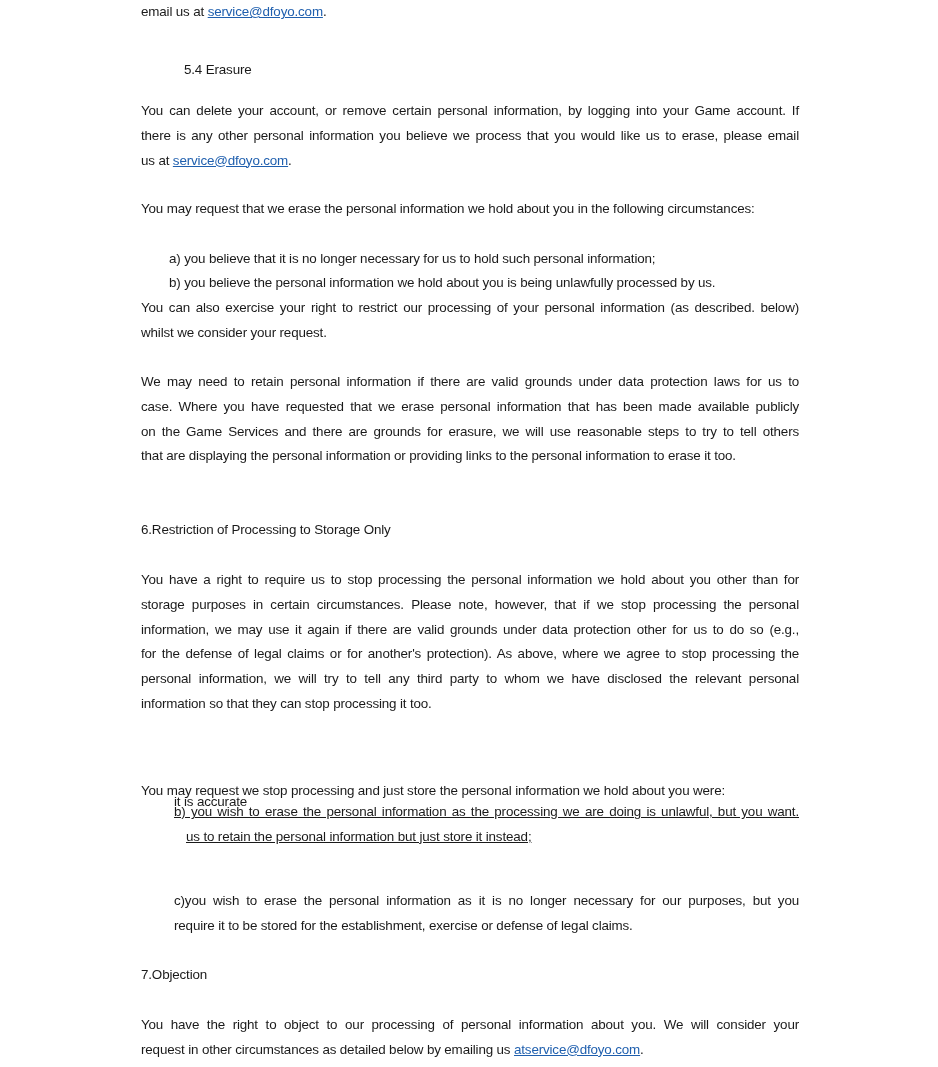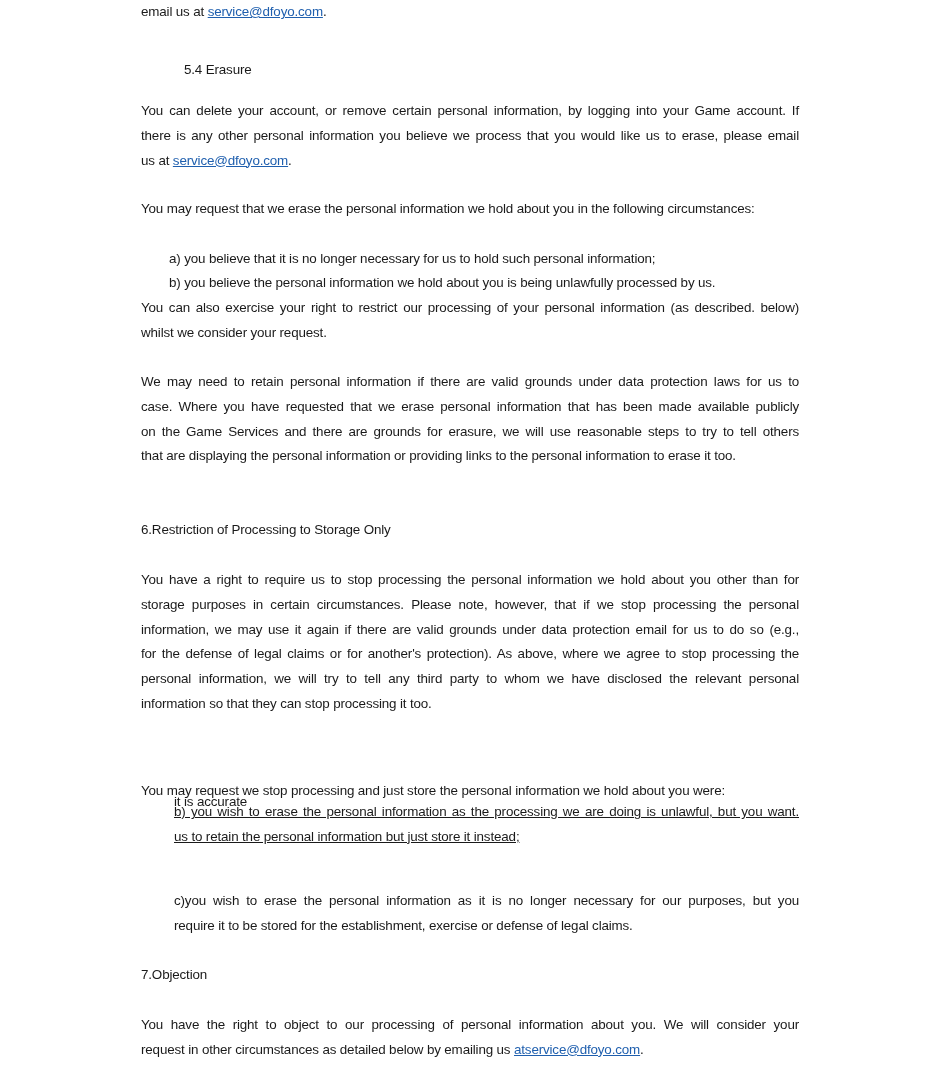--- a/index.html
+++ b/index.html
@@ -52,34 +52,34 @@
     <span class="jl">case. Where you have requested that we erase personal information that has been made available publicly</span>
     <span class="jl">on the Game Services and there are grounds for erasure, we will use reasonable steps to try to tell others</span>
     <span style="display:block;">that are displaying the personal information or providing links to the personal information to erase it too.</span>
   </div>
 
   <div class="line" style="top:518px;">6.Restriction of Processing to Storage Only</div>
 
   <div class="para" style="top:568px;">
     <span class="jl">You have a right to require us to stop processing the personal information we hold about you other than for</span>
     <span class="jl">storage purposes in certain circumstances. Please note, however, that if we stop processing the personal</span>
-    <span class="jl">information, we may use it again if there are valid grounds under data protection email for us to do so (e.g.,</span>
+    <span class="jl">information, we may use it again if there are valid grounds under data protection other for us to do so (e.g.,</span>
     <span class="jl">for the defense of legal claims or for another's protection). As above, where we agree to stop processing the</span>
     <span class="jl">personal information, we will try to tell any third party to whom we have disclosed the relevant personal</span>
     <span style="display:block;">information so that they can stop processing it too.</span>
   </div>
 
   <div class="line" style="top:741px;margin-top:38px;">You may request we stop processing and just store the personal information we hold about you were:</div>
 
   <div class="list2" style="top:790px;">
     <span style="display:block;">it is accurate</span>
   </div>
   <div class="list2" style="top:800px;text-decoration:underline;">
     <span class="jl">b) you wish to erase the personal information as the processing we are doing is unlawful, but you want.</span>
-    <span style="display:block;">us to retain the personal information but just store it instead;</span>
+    <span style="display:block;margin-left:12px;">us to retain the personal information but just store it instead;</span>
   </div>
   <div class="list2" style="top:889px;">
     <span class="jl">c)you wish to erase the personal information as it is no longer necessary for our purposes, but you</span>
     <span style="display:block;">require it to be stored for the establishment, exercise or defense of legal claims.</span>
   </div>
 
   <div class="line" style="top:963px;">7.Objection</div>
 
   <div class="para" style="top:1013px;">
     <span class="jl">You have the right to object to our processing of personal information about you. We will consider your</span>

